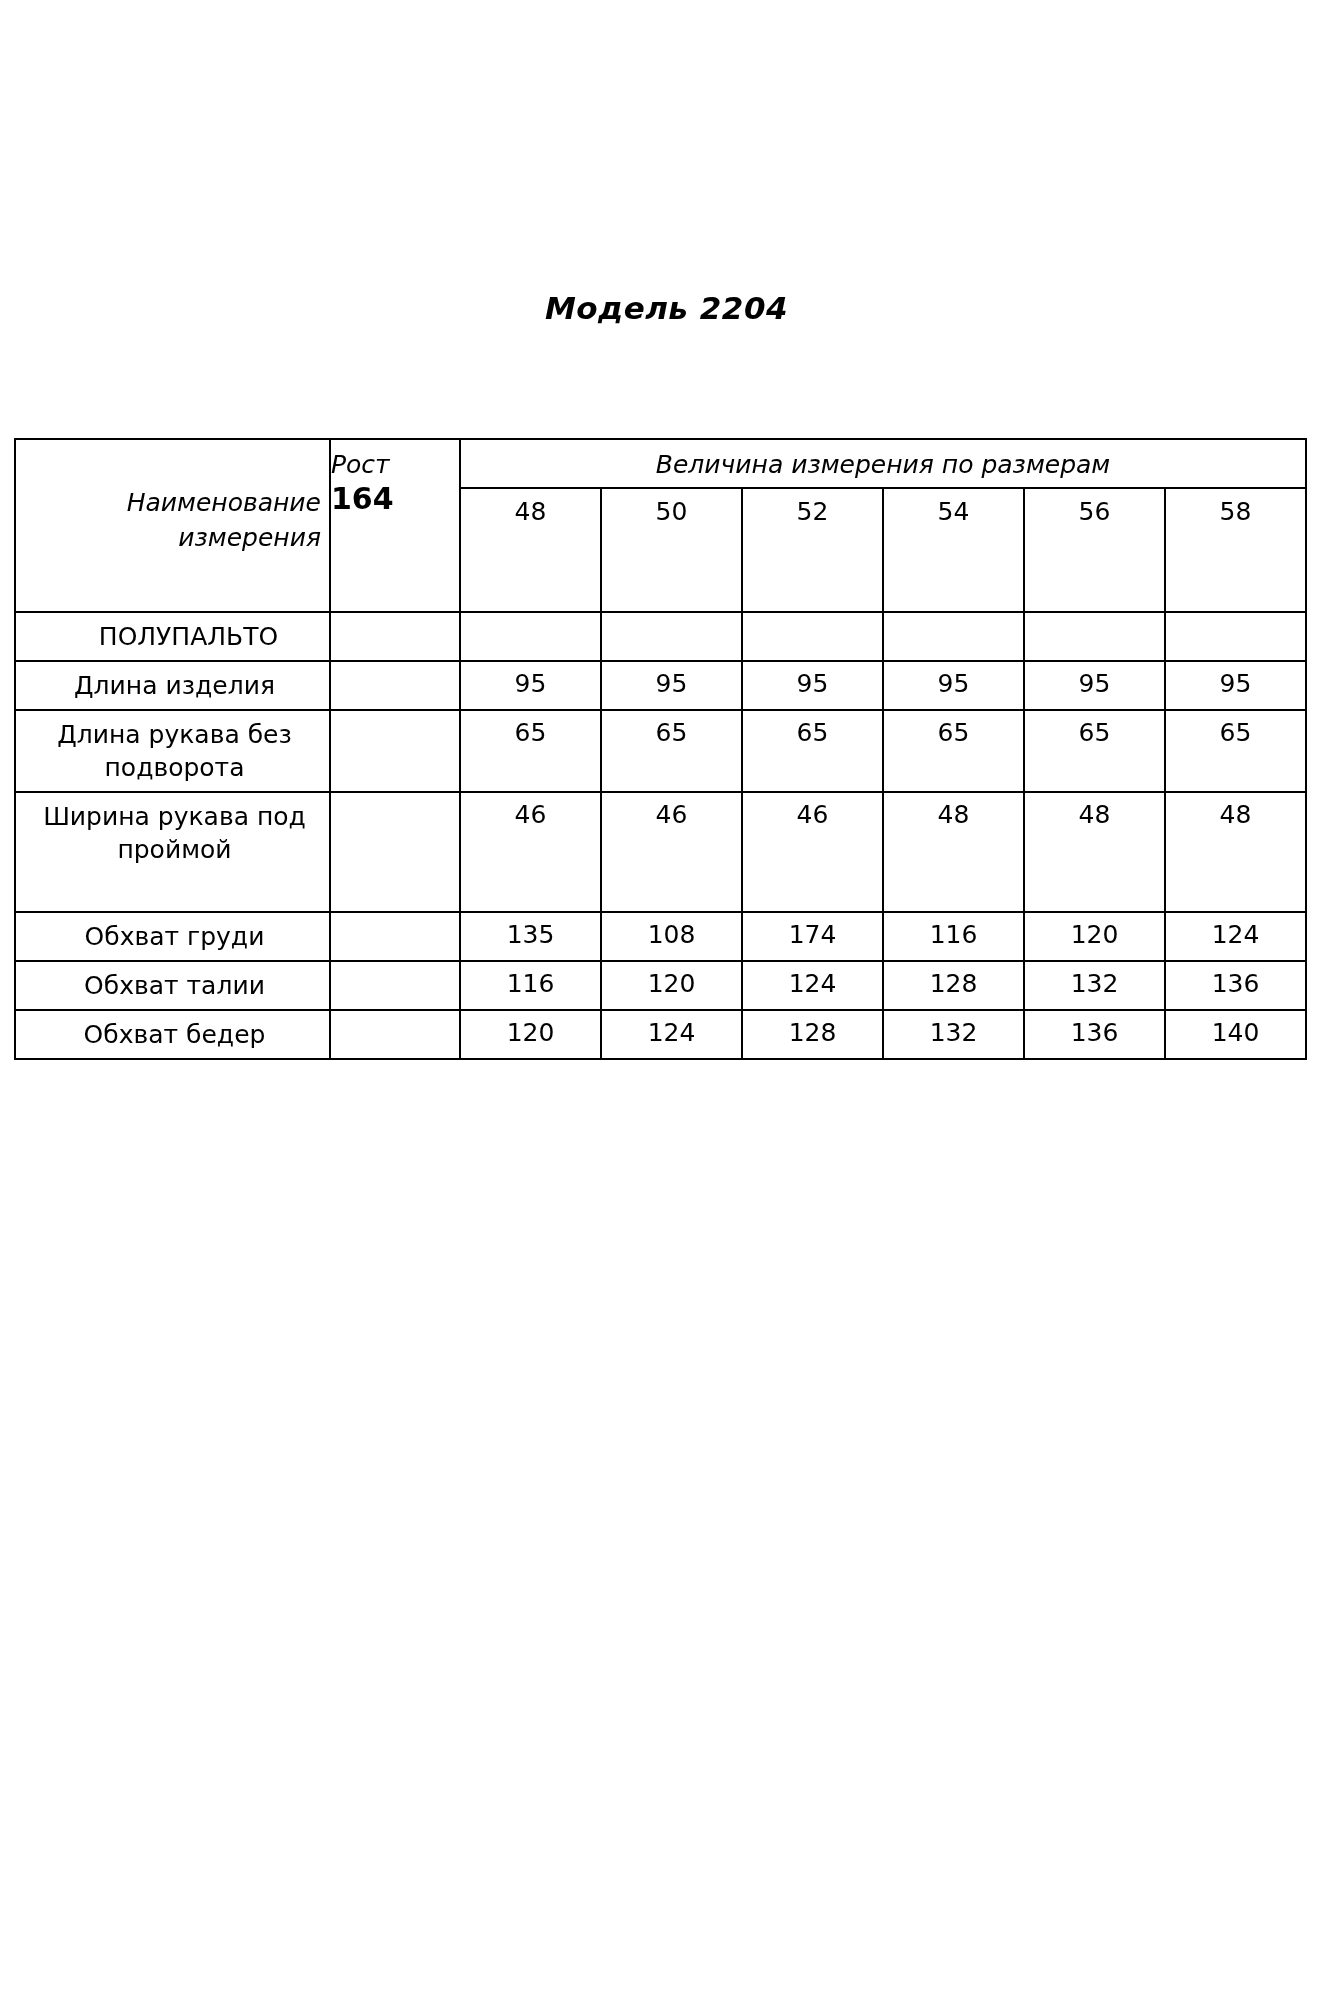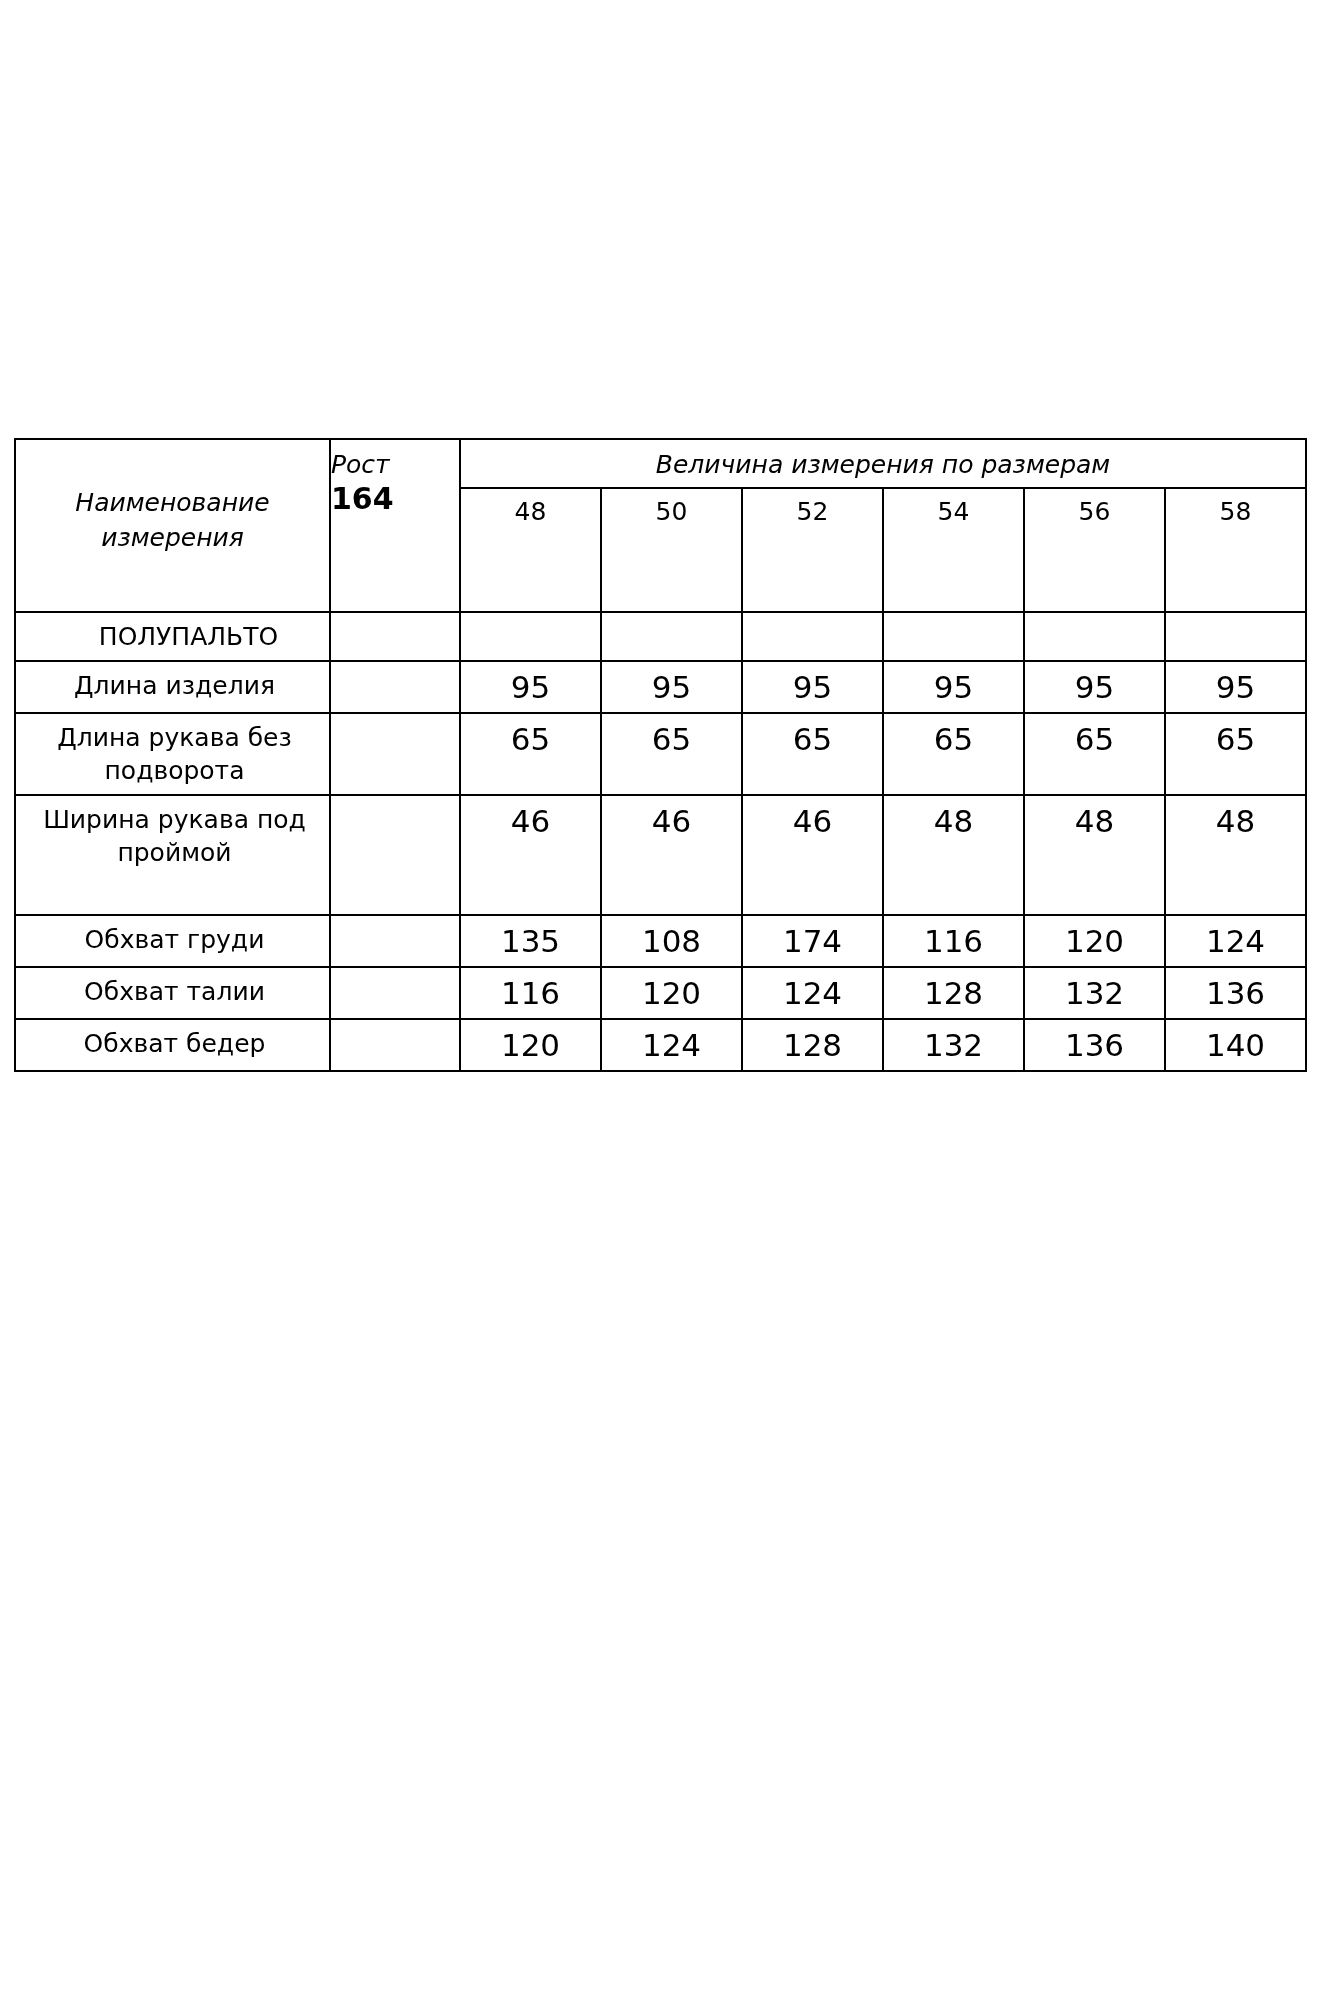--- a/index.html
+++ b/index.html
@@ -58,21 +58,21 @@
     font-weight: normal;
     background: #ffffff;
   }
 
   
   col.c-name   { width: 315px; }
   col.c-height { width: 130px; }
   col.c-size   { width: 141px; }
 
   .hdr-name {
-    text-align: center;
+    text-align: right;
     font-weight: bold;
     font-style: italic;
     font-size: 25px;
     line-height: 1.38;
     padding: 46px 8px 8px 8px !important;
   }
   .hdr-rost {
     text-align: left;
     font-weight: bold;
     font-style: italic;
@@ -106,34 +106,35 @@
     padding: 7px 6px 7px 10px !important;
     line-height: 1.32;
     font-size: 25px;
   }
   .row-label.indent {
     padding-left: 38px !important;
   }
   .cell-val {
     text-align: center;
     padding: 7px 4px 7px 4px !important;
-    font-size: 31px;
+    font-size: 25px;
   }
   .cell-empty {
     padding: 7px 4px !important;
   }
 
   .r-tall1 td { height: 66px; }
   .r-tall2 td { height: 104px; }
 </style>
 </head>
 <body>
 
 <div class="page">
 
+  <div class="doc-title">Модель 2204</div>
 
   <div class="table-wrap">
     <table class="size-table">
       <colgroup>
         <col class="c-name">
         <col class="c-height">
         <col class="c-size">
         <col class="c-size">
         <col class="c-size">
         <col class="c-size">

